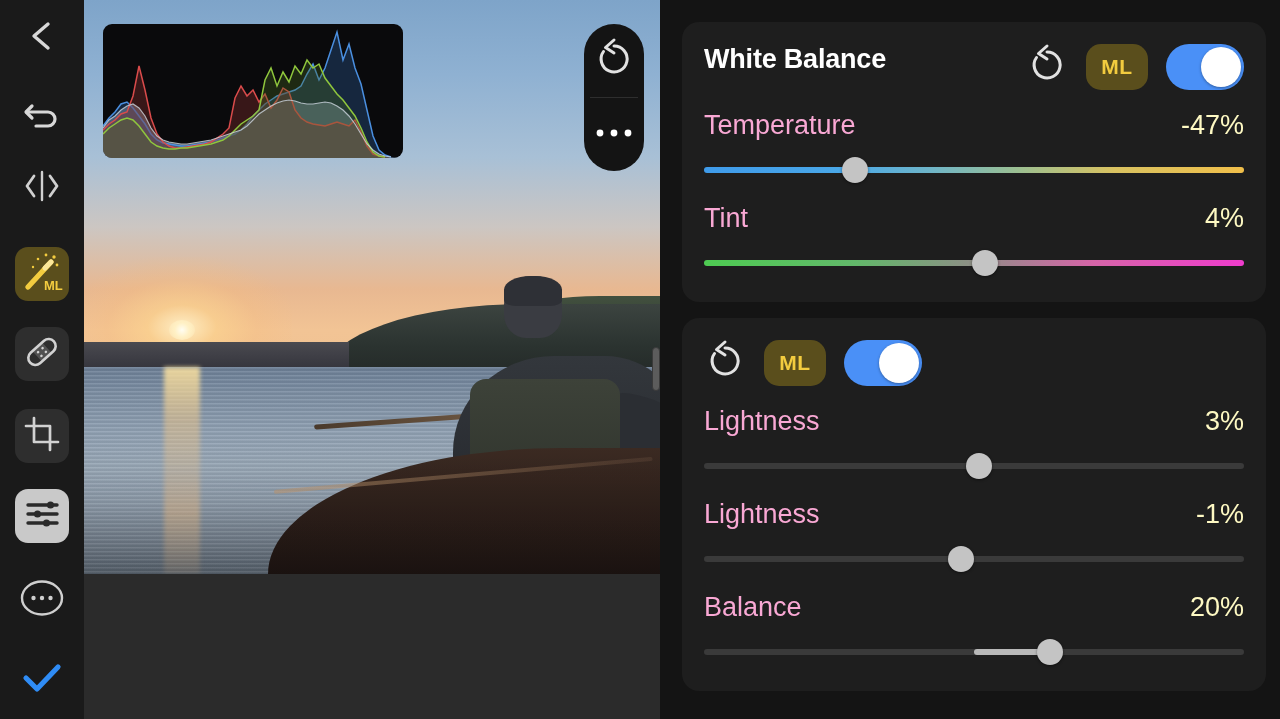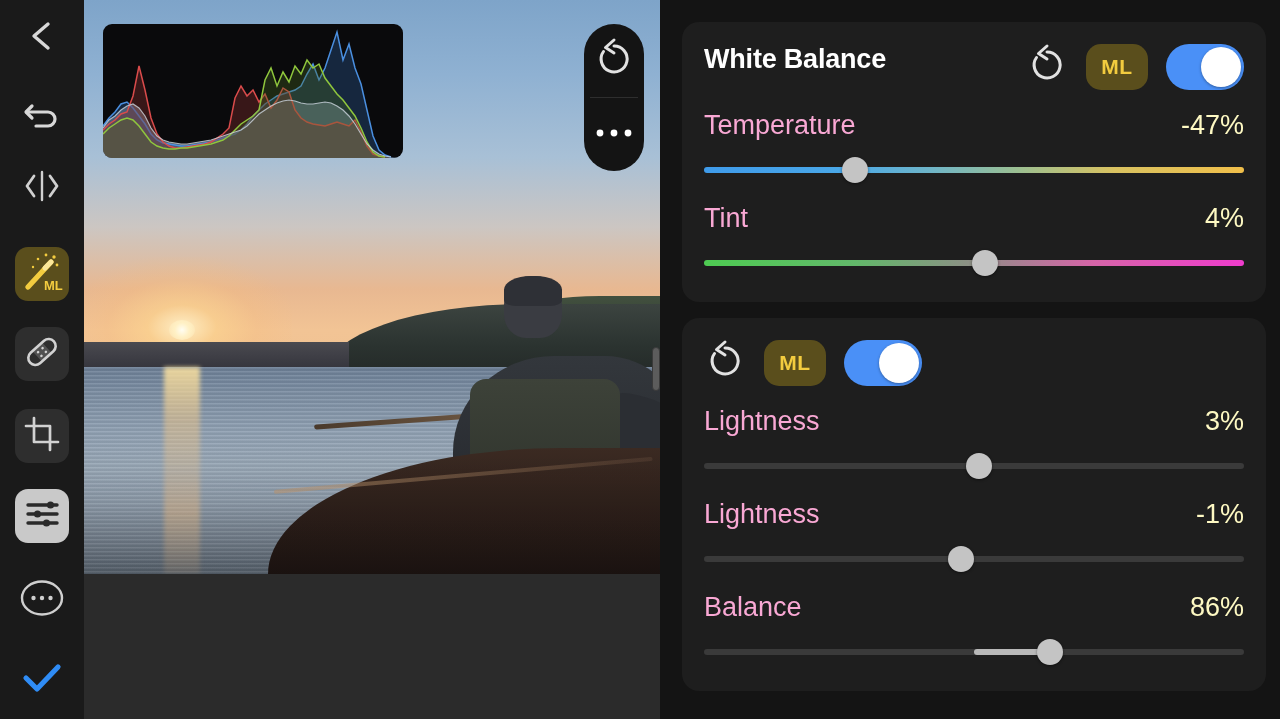--- a/index.html
+++ b/index.html
@@ -479,21 +479,21 @@
             <span class="slider-val">-1%</span>
           </div>
           <div class="track-wrap">
             <div class="track"></div>
             <div class="thumb" style="left:47.5%"></div>
           </div>
         </div>
         <div class="slider-row">
           <div class="slider-label-line">
             <span class="slider-name">Balance</span>
-            <span class="slider-val">86%</span>
+            <span class="slider-val">20%</span>
           </div>
           <div class="track-wrap">
             <div class="track"></div>
             <div class="track-fill" style="left:50%;width:14%"></div>
             <div class="thumb" style="left:64%"></div>
           </div>
         </div>
       </div>
     </div>
 </div>

